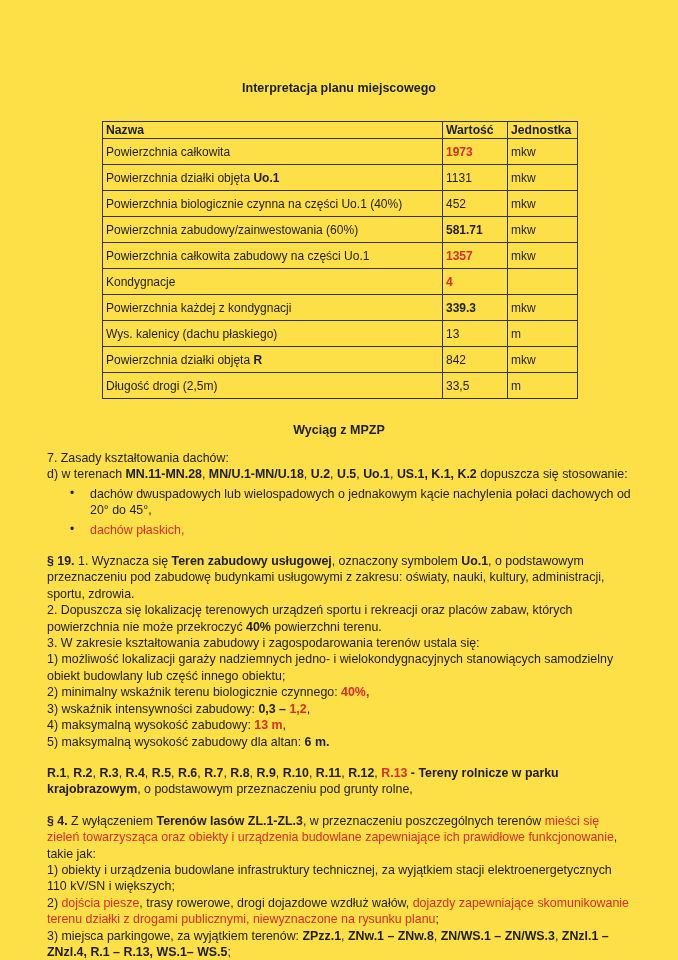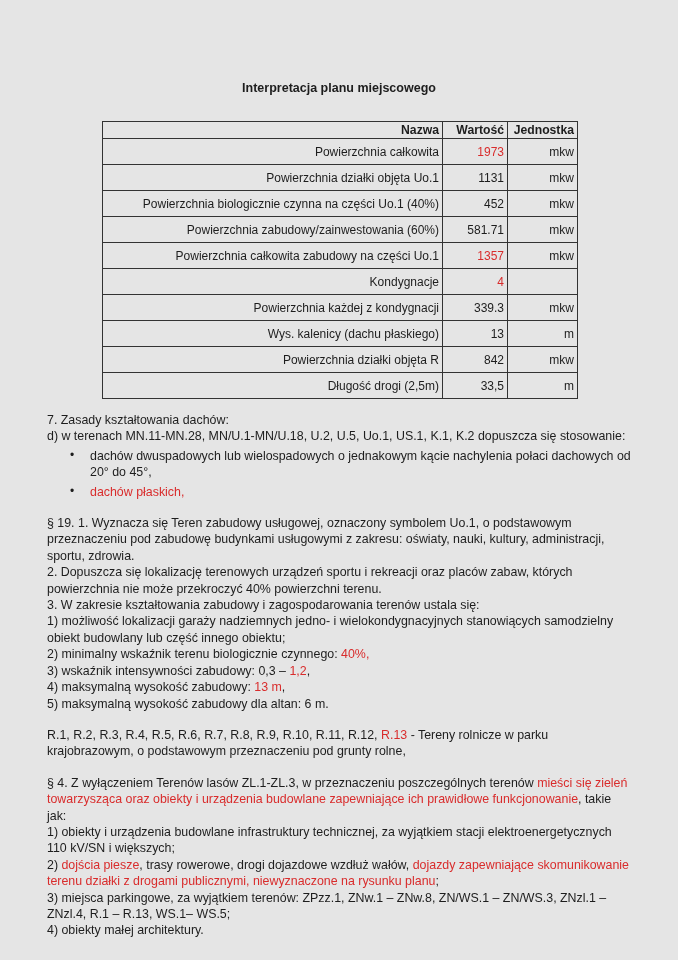--- a/index.html
+++ b/index.html
@@ -6,39 +6,39 @@
   html, body { background:#ffffff; }
   body {
     width:678px; height:960px;
     font-family:"Liberation Sans","DejaVu Sans",sans-serif;
     color:#1d1d1d;
     -webkit-font-smoothing:antialiased;
   }
   .page {
     position:relative;
     width:678px; height:960px;
-    background:#e5e5e5;
+    background:#fde047;
     overflow:hidden;
   }
   .doc-title {
     padding-top:81px;
     text-align:center;
     font-size:12.5px;
     font-weight:bold;
   }
   .data-table {
     border-collapse:collapse;
     table-layout:fixed;
     width:475px;
     margin:26px 0 0 102px;
     font-size:12px;
   }
   .data-table th, .data-table td {
     border:1px solid #333333;
-    text-align:right;
+    text-align:left;
     vertical-align:middle;
     padding:0 3px;
     line-height:14px;
     overflow:hidden;
     white-space:nowrap;
   }
   .data-table th { height:17px; font-weight:bold; font-size:12.2px; }
   .data-table td { height:26px; font-weight:normal; }
   .doc-subtitle {
     margin-top:24px;
@@ -57,21 +57,21 @@
   .bullet {
     position:relative;
     padding-left:43px;
     margin-top:3px;
   }
   .bullet .dot {
     position:absolute;
     left:23px; top:-1px;
     font-size:12px;
   }
-  .b { font-weight:normal; }
+  .b { font-weight:bold; }
   .red { color:#d92c2c; }
 </style>
 </head>
 <body>
 
 <div class="page">
 
   <div class="doc-title">Interpretacja planu miejscowego</div>
 
   <table class="data-table">
@@ -134,20 +134,21 @@
           <td>mkw</td>
         </tr>
         <tr>
           <td><span>Długość drogi (2,5m)</span></td>
           <td><span>33,5</span></td>
           <td>m</td>
         </tr>
       </tbody>
   </table>
 
+  <div class="doc-subtitle">Wyciąg z MPZP</div>
 
   <div class="doc-body" id="doc-body">
       <div class="para"><span>7. Zasady kształtowania dachów:</span></div>
       <div class="para"><span>d) w terenach </span><span class="b">MN.11-MN.28</span><span>, </span><span class="b">MN/U.1-MN/U.18</span><span>, </span><span class="b">U.2</span><span>, </span><span class="b">U.5</span><span>, </span><span class="b">Uo.1</span><span>, </span><span class="b">US.1, K.1, K.2</span><span> dopuszcza się stosowanie:</span></div>
       <div class="bullet"><span class="dot">•</span><span>dachów dwuspadowych lub wielospadowych o jednakowym kącie nachylenia połaci dachowych od 20° do 45°,</span></div>
       <div class="bullet"><span class="dot">•</span><span class="red">dachów płaskich,</span></div>
       <div class="spacer"></div>
       <div class="para"><span class="b">§ 19.</span><span> 1. Wyznacza się </span><span class="b">Teren zabudowy usługowej</span><span>, oznaczony symbolem </span><span class="b">Uo.1</span><span>, o podstawowym przeznaczeniu pod zabudowę budynkami usługowymi z zakresu: oświaty, nauki, kultury, administracji, sportu, zdrowia.</span></div>
       <div class="para"><span>2. Dopuszcza się lokalizację terenowych urządzeń sportu i rekreacji oraz placów zabaw, których powierzchnia nie może przekroczyć </span><span class="b">40%</span><span> powierzchni terenu.</span></div>
       <div class="para"><span>3. W zakresie kształtowania zabudowy i zagospodarowania terenów ustala się:</span></div>

